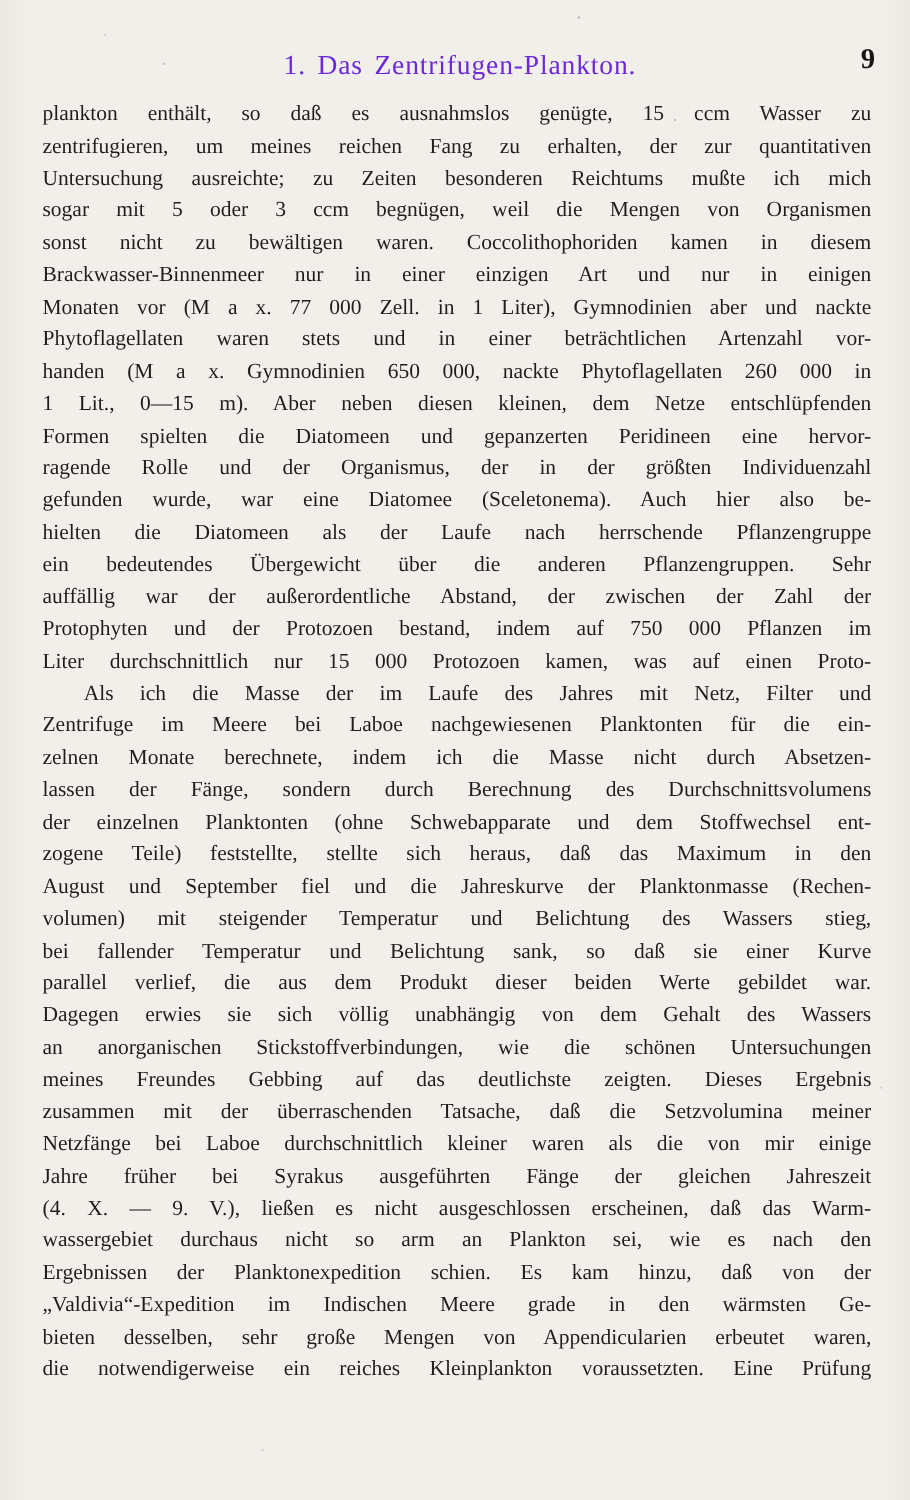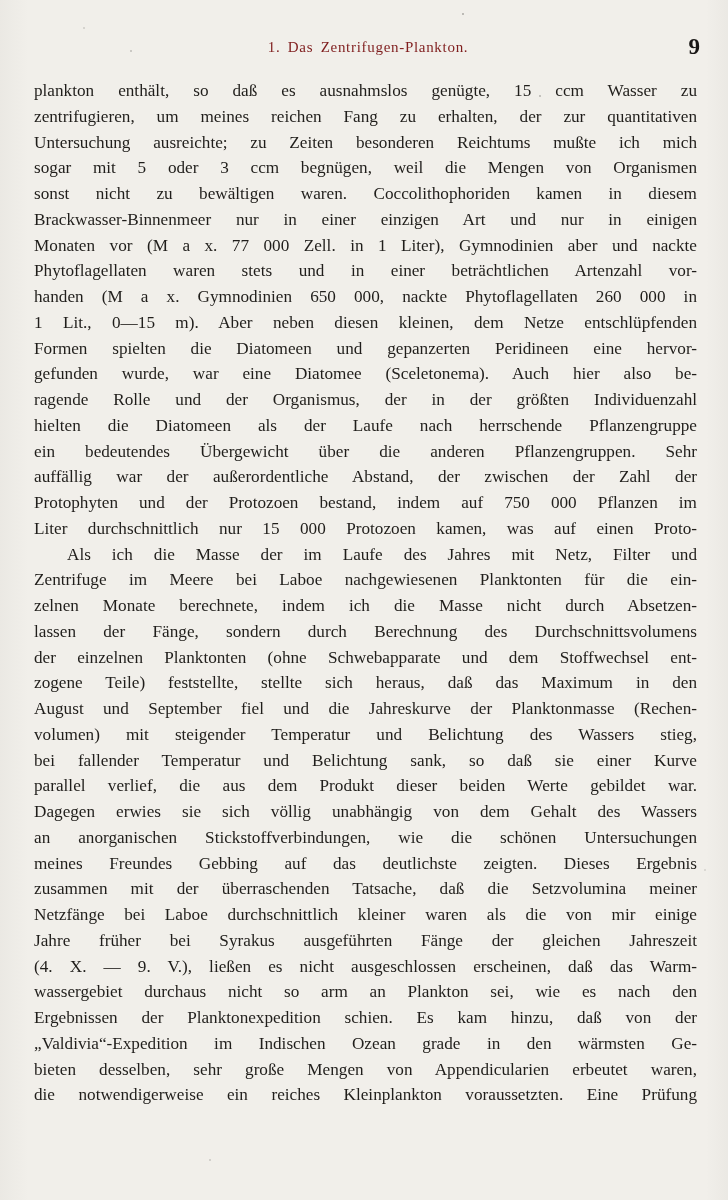--- a/index.html
+++ b/index.html
@@ -28,24 +28,24 @@
       linear-gradient(270deg, rgba(120,115,108,.05) 0, rgba(0,0,0,0) 22px);
   }
   .header {
     position: absolute;
     left: 34px; right: 26px; top: 34px;
     height: 30px;
   }
   .running-title {
     position: absolute; left: 0; right: 0; top: 5px;
     text-align: center;
-    font-size: 15px;
+    font-size: 22px;
     letter-spacing: 0.7px;
     word-spacing: 3px;
-    color: #7f1d1d;
+    color: #6d28d9;
   }
   .page-number {
     position: absolute; right: 2px; top: 0;
     font-size: 23px;
     font-weight: bold;
     color: #191715;
   }
   .page-text {
     position: absolute;
     left: 34px; top: 78px;
@@ -78,22 +78,22 @@
       <div class="line">zentrifugieren, um meines reichen Fang zu erhalten, der zur quantitativen</div>
       <div class="line">Untersuchung ausreichte; zu Zeiten besonderen Reichtums mußte ich mich</div>
       <div class="line">sogar mit 5 oder 3 ccm begnügen, weil die Mengen von Organismen</div>
       <div class="line">sonst nicht zu bewältigen waren. Coccolithophoriden kamen in diesem</div>
       <div class="line">Brackwasser-Binnenmeer nur in einer einzigen Art und nur in einigen</div>
       <div class="line">Monaten vor (M a x. 77 000 Zell. in 1 Liter), Gymnodinien aber und nackte</div>
       <div class="line">Phytoflagellaten waren stets und in einer beträchtlichen Artenzahl vor-</div>
       <div class="line">handen (M a x. Gymnodinien 650 000, nackte Phytoflagellaten 260 000 in</div>
       <div class="line">1 Lit., 0—15 m). Aber neben diesen kleinen, dem Netze entschlüpfenden</div>
       <div class="line">Formen spielten die Diatomeen und gepanzerten Peridineen eine hervor-</div>
+      <div class="line">ragende Rolle und der Organismus, der in der größten Individuenzahl</div>
       <div class="line">gefunden wurde, war eine Diatomee (Sceletonema). Auch hier also be-</div>
-      <div class="line">ragende Rolle und der Organismus, der in der größten Individuenzahl</div>
       <div class="line">hielten die Diatomeen als der Laufe nach herrschende Pflanzengruppe</div>
       <div class="line">ein bedeutendes Übergewicht über die anderen Pflanzengruppen. Sehr</div>
       <div class="line">auffällig war der außerordentliche Abstand, der zwischen der Zahl der</div>
       <div class="line">Protophyten und der Protozoen bestand, indem auf 750 000 Pflanzen im</div>
       <div class="line">Liter durchschnittlich nur 15 000 Protozoen kamen, was auf einen Proto-</div>
     </div>
     <div class="paragraph">
       <div class="line first-indent">Als ich die Masse der im Laufe des Jahres mit Netz, Filter und</div>
       <div class="line">Zentrifuge im Meere bei Laboe nachgewiesenen Planktonten für die ein-</div>
       <div class="line">zelnen Monate berechnete, indem ich die Masse nicht durch Absetzen-</div>
@@ -106,17 +106,17 @@
       <div class="line">parallel verlief, die aus dem Produkt dieser beiden Werte gebildet war.</div>
       <div class="line">Dagegen erwies sie sich völlig unabhängig von dem Gehalt des Wassers</div>
       <div class="line">an anorganischen Stickstoffverbindungen, wie die schönen Untersuchungen</div>
       <div class="line">meines Freundes Gebbing auf das deutlichste zeigten. Dieses Ergebnis</div>
       <div class="line">zusammen mit der überraschenden Tatsache, daß die Setzvolumina meiner</div>
       <div class="line">Netzfänge bei Laboe durchschnittlich kleiner waren als die von mir einige</div>
       <div class="line">Jahre früher bei Syrakus ausgeführten Fänge der gleichen Jahreszeit</div>
       <div class="line">(4. X. — 9. V.), ließen es nicht ausgeschlossen erscheinen, daß das Warm-</div>
       <div class="line">wassergebiet durchaus nicht so arm an Plankton sei, wie es nach den</div>
       <div class="line">Ergebnissen der Planktonexpedition schien. Es kam hinzu, daß von der</div>
-      <div class="line">„Valdivia“-Expedition im Indischen Ozean grade in den wärmsten Ge-</div>
+      <div class="line">„Valdivia“-Expedition im Indischen Meere grade in den wärmsten Ge-</div>
       <div class="line">bieten desselben, sehr große Mengen von Appendicularien erbeutet waren,</div>
       <div class="line">die notwendigerweise ein reiches Kleinplankton voraussetzten. Eine Prüfung</div>
     </div>
   </div>
 
 </body></html>

